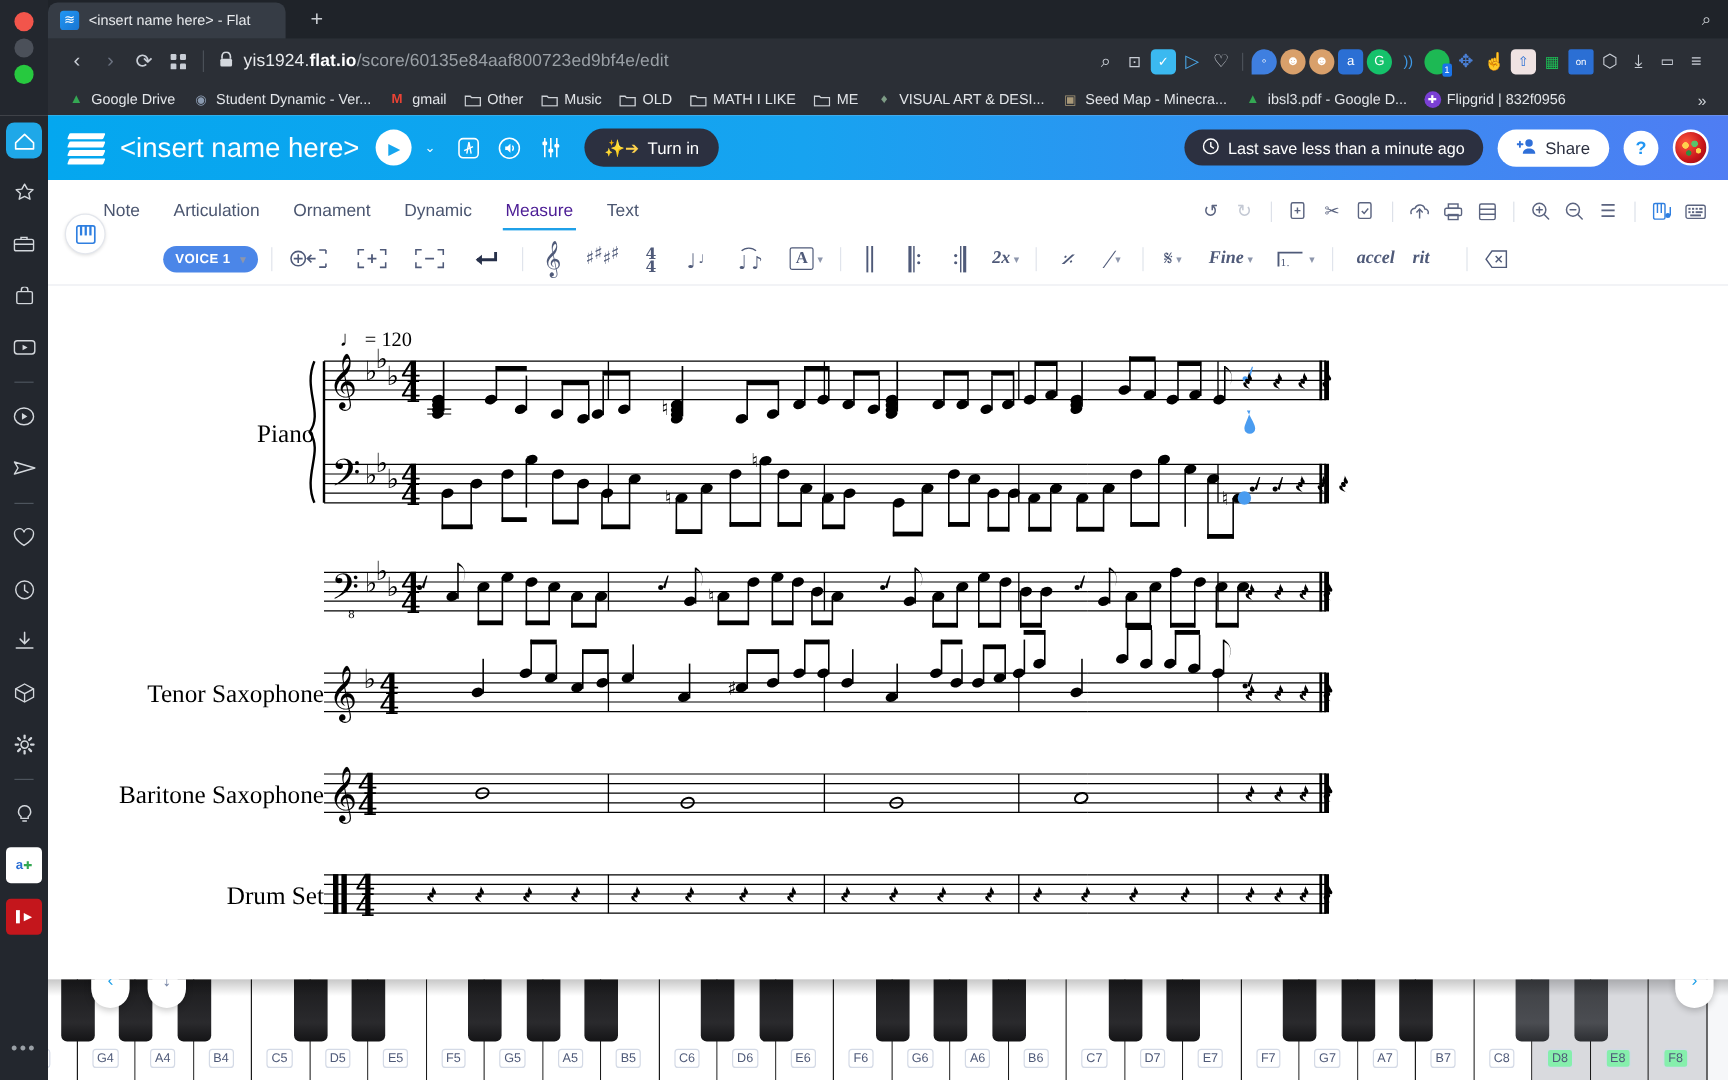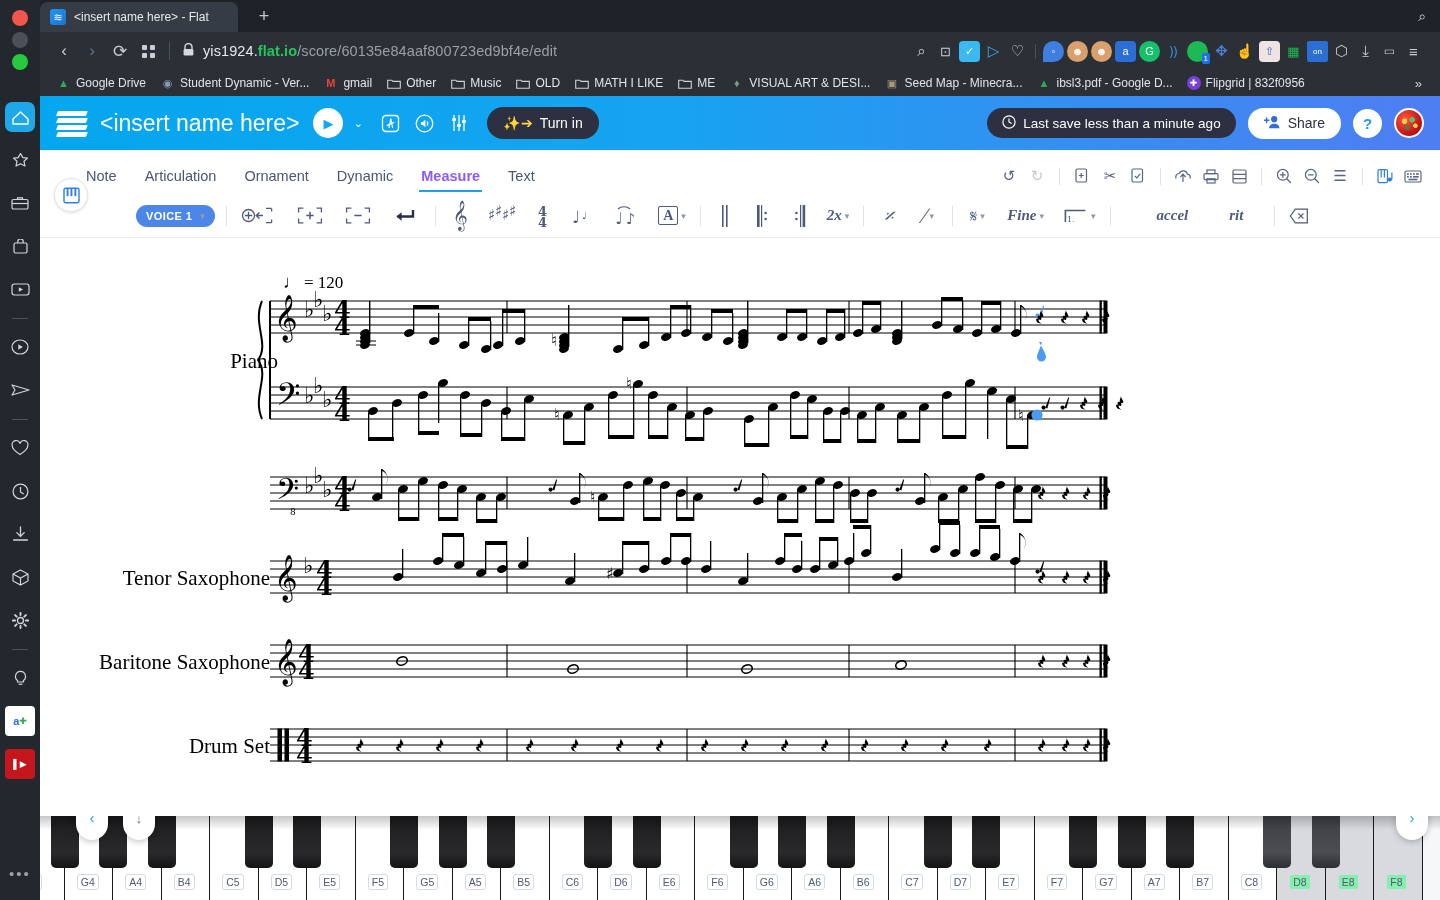--- a/index.html
+++ b/index.html
@@ -52,21 +52,21 @@
     width: 28px; height: 28px; display: flex; align-items: center; justify-content: center;
     color: #c9ced6; font-size: 17px; flex: none;
   }
   .nav-ico.disabled { color: #6b7280; }
   .vdiv { width:1px; height:18px; background:#4a5058; margin:0 7px; flex:none;}
   #lock-ico { color:#d4d8de; font-size:12px; width:22px; text-align:center; flex:none;}
   #url-text {
     color: #9aa0a6; font-size: 14.5px; white-space: nowrap;
     margin-left: 4px; letter-spacing: .1px;
   }
-  #url-text b { color: #22c55e; font-weight: 700; }
+  #url-text b { color: #ffffff; font-weight: 700; }
   #url-text .u-host { color:#e8eaed; }
   #ext-strip {
     margin-left:auto; display:flex; align-items:center; gap: 3px; padding-right: 6px;
   }
   .ext {
     width: 21px; height: 21px; border-radius: 4px; flex: none;
     display: flex; align-items: center; justify-content: center;
     font-size: 11px; color: #fff; position: relative;
   }
   .ext.outline { color:#c9ced6; background:none; font-size:15px; }
@@ -154,21 +154,21 @@
   }
 
   
   #tab-bar {
     position:absolute; left:40px; top:158px; right:0; height:36px; background:#fff;
     display:flex; align-items:center; padding-left: 32px;
   }
   .etab {
     font-size:14.5px; color:#4b5670; padding: 7px 14px 8px; position:relative; white-space:nowrap;
   }
-  .etab.active { color:#8b5cf6;font-weight:bold; }
+  .etab.active { color:#4c1d95; }
   .etab.active::after {
     content:""; position:absolute; left:12px; right:12px; bottom:0; height:2px; background:#1fa0e8;
   }
   #tb-right {
     margin-left:auto; display:flex; align-items:center; gap:2px; padding-right:14px;
   }
   .tb-ico {
     width:26px;height:26px;display:flex;align-items:center;justify-content:center;
     color:#5b6480; font-size:15px; flex:none;
   }
@@ -760,21 +760,21 @@
   </div>
   <div class="ab-ico" style="margin-left:14px;">
     <svg width="24" height="20" viewBox="0 0 24 20">
         <path d="M1.4 16V4.5h20" fill="none" stroke="#4f5a79" stroke-width="1.6"></path>
         <text x="3" y="16" font-family="DejaVu Serif" font-size="8" fill="#4f5a79">1.</text>
       </svg>
     <span class="caret">▾</span>
   </div>
   <div class="abdiv"></div>
 
-  <div class="ab-ico" style="margin:0 32px;">
+  <div class="ab-ico" style="margin:0 6px;">
     <span class="ab-txt">accel</span>
     </div>
   <div class="ab-ico" style="margin-right:14px;">
     <span class="ab-txt">rit</span>
     </div>
   <div class="abdiv"></div>
   <div class="ab-ico">
     <svg width="20" height="16" viewBox="0 0 20 16">
         <path d="M6.3 1.2h12v13.6h-12L1.4 8z" fill="none" stroke="#4f5a79" stroke-width="1.2"></path>
         <path d="M9.4 5.4l5 5.2M14.4 5.4l-5 5.2" stroke="#4f5a79" stroke-width="1.2"></path>
@@ -782,21 +782,21 @@
   </div>
 </div>
 
 <div id="sheet">
 
   <div id="tempo">
     <span style="font-size:18px;">♩</span>
     <span>= 120</span>
   </div>
 
-  <div class="inst-label" style="left:68px; top:110px; width:170px;">Piano</div>
+  <div class="inst-label" style="left:52px; top:110px; width:170px;">Piano</div>
   <div class="inst-label" style="left:20px; top:327px; width:210px;">Tenor Saxophone</div>
   <div class="inst-label" style="left:10px; top:411px; width:220px;">Baritone Saxophone</div>
   <div class="inst-label" style="left:40px; top:495px; width:190px;">Drum Set</div>
 
   <svg class="staff-svg" width="1400" height="560" viewBox="0 0 1400 560">
     <defs>
       <g id="nh">
           <ellipse rx="5.1" ry="3.8" transform="rotate(-20)"></ellipse>
         </g>
       <g id="nhw">

